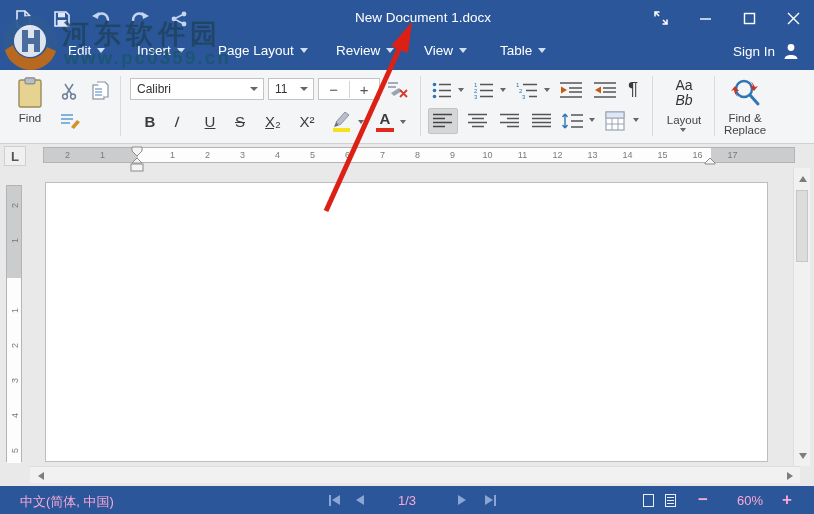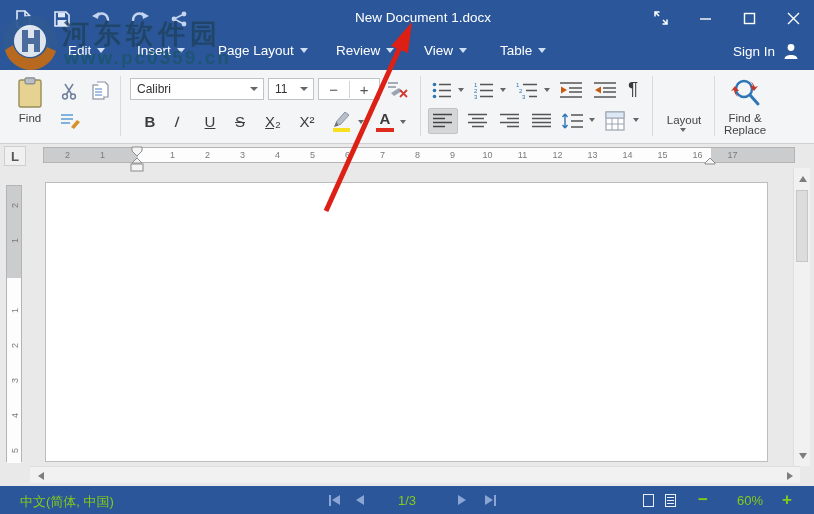--- a/index.html
+++ b/index.html
@@ -56,21 +56,21 @@
   .vscroll { position:absolute; left:793px; top:168px; width:17px; height:298px; background:#f1f1f2; border-left:1px solid #dedede; }
   .vthumb { position:absolute; left:2px; top:22px; width:12px; height:72px; background:#dcdcdc; border:1px solid #c6c6c6; }
   .hscroll { position:absolute; left:30px; top:466px; width:770px; height:17px; background:#f1f1f2; border-top:1px solid #dedede; }
   .tri-up    { width:0; height:0; border-left:4px solid transparent; border-right:4px solid transparent; border-bottom:6px solid #7d7d7d; }
   .tri-down  { width:0; height:0; border-left:4px solid transparent; border-right:4px solid transparent; border-top:6px solid #7d7d7d; }
   .tri-left  { width:0; height:0; border-top:4px solid transparent; border-bottom:4px solid transparent; border-right:6px solid #7d7d7d; }
   .tri-right { width:0; height:0; border-top:4px solid transparent; border-bottom:4px solid transparent; border-left:6px solid #7d7d7d; }
   .sbtn { position:absolute; width:15px; height:15px; display:flex; align-items:center; justify-content:center; }
 
   
-  .statusbar { position:absolute; left:0; top:486px; width:814px; height:28px; background:#2b579a; color:#84cc16; font-size:13px; z-index:2; }
+  .statusbar { position:absolute; left:0; top:486px; width:814px; height:28px; background:#2b579a; color:#f9a8d4; font-size:13px; z-index:2; }
   .st-tri-l { width:0; height:0; border-top:5px solid transparent; border-bottom:5px solid transparent; border-right:8px solid #8ba6d4; }
   .st-tri-r { width:0; height:0; border-top:5px solid transparent; border-bottom:5px solid transparent; border-left:8px solid #8ba6d4; }
   .st-bar { width:2px; height:11px; background:#8ba6d4; }
   .st-btn { position:absolute; top:0; height:28px; display:flex; align-items:center; justify-content:center; gap:1px; }
   .pgicon { width:11px; height:13px; border:1px solid #e8eefb; }
 
   .overlay { position:absolute; left:0; top:0; width:814px; height:514px; z-index:5; pointer-events:none; }
 </style>
 </head>
 <body>
@@ -330,20 +330,24 @@
     <div class="icon-btn" style="left:602px; top:38px; width:26px; height:26px;">
       <svg width="20" height="20" viewBox="0 0 20 20">
           <rect x="1" y="1" width="18" height="18" fill="#fff" stroke="#9aa3b0" stroke-width="1.2"></rect>
           <path d="M1 7 h18 M1 13 h18 M7 1 v18 M13 1 v18" stroke="#9aa3b0" stroke-width="1"></path>
           <rect x="1" y="1" width="18" height="6" fill="#dce8f5" stroke="#9aa3b0" stroke-width="1"></rect>
         </svg>
     </div>
     <span class="caret-g" style="position:absolute; left:633px; top:48px;"></span>
     <div class="rsep" style="left:652px"></div>
 
+    <div class="icon-btn" style="left:660px; top:5px; width:48px; height:36px; flex-direction:column;">
+      <div class="styles-prev">Aa</div>
+      <div class="styles-prev" style="font-style:italic;">Bb</div>
+    </div>
     <div class="grp-label" style="left:660px; top:44px; width:48px;">Layout</div>
     <span class="caret-g" style="position:absolute; left:680px; top:58px;"></span>
     <div class="rsep" style="left:714px"></div>
 
     <div class="icon-btn" style="left:728px; top:6px; width:36px; height:34px;">
       <svg width="32" height="32" viewBox="0 0 32 32">
         <circle cx="14" cy="12" r="8" fill="none" stroke="#2e75b6" stroke-width="2.4"></circle>
         <path d="M20 18 L28 27" stroke="#2e75b6" stroke-width="3" stroke-linecap="round"></path>
         <path d="M20 4 a10 10 0 0 1 5 6 l3 -1 l-4 5 l-4 -5 l3 0 a7 7 0 0 0 -3 -5z" fill="#c0392b"></path>
         <path d="M8 20 a10 10 0 0 1 -4 -7 l-3 1 l4 -5 l4 5 l-3 0 a7 7 0 0 0 2 6z" fill="#c0392b"></path>

